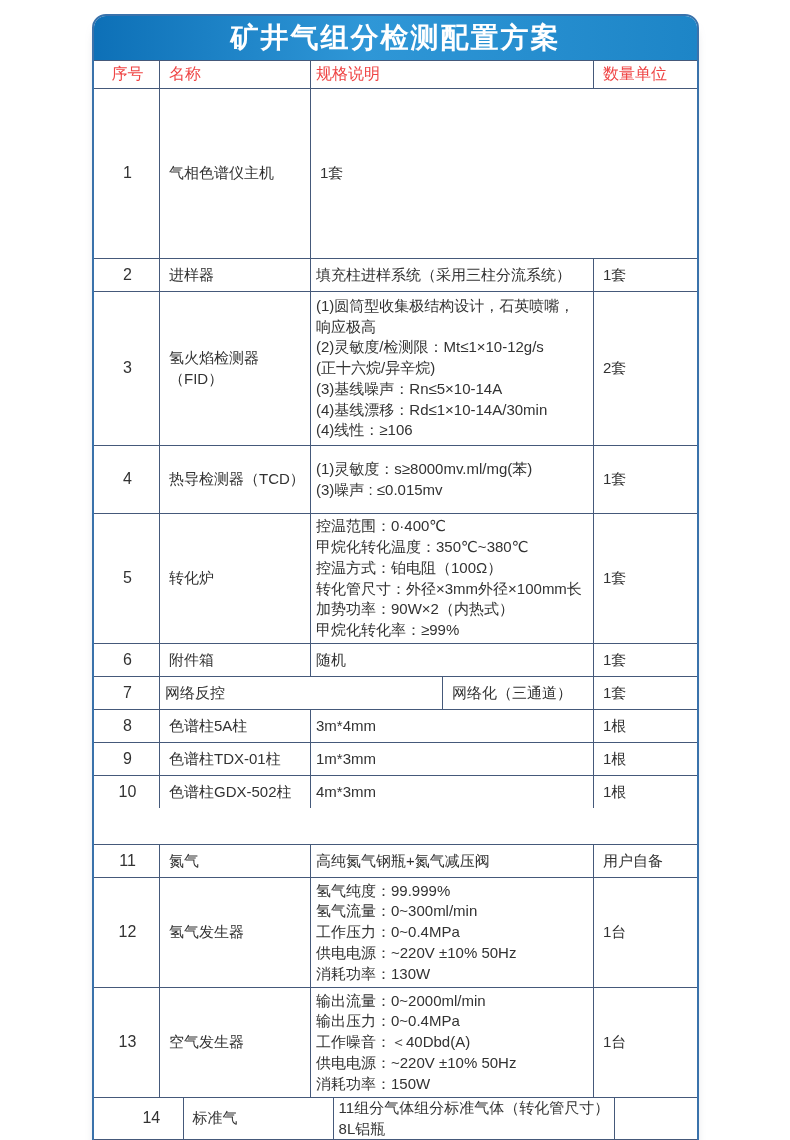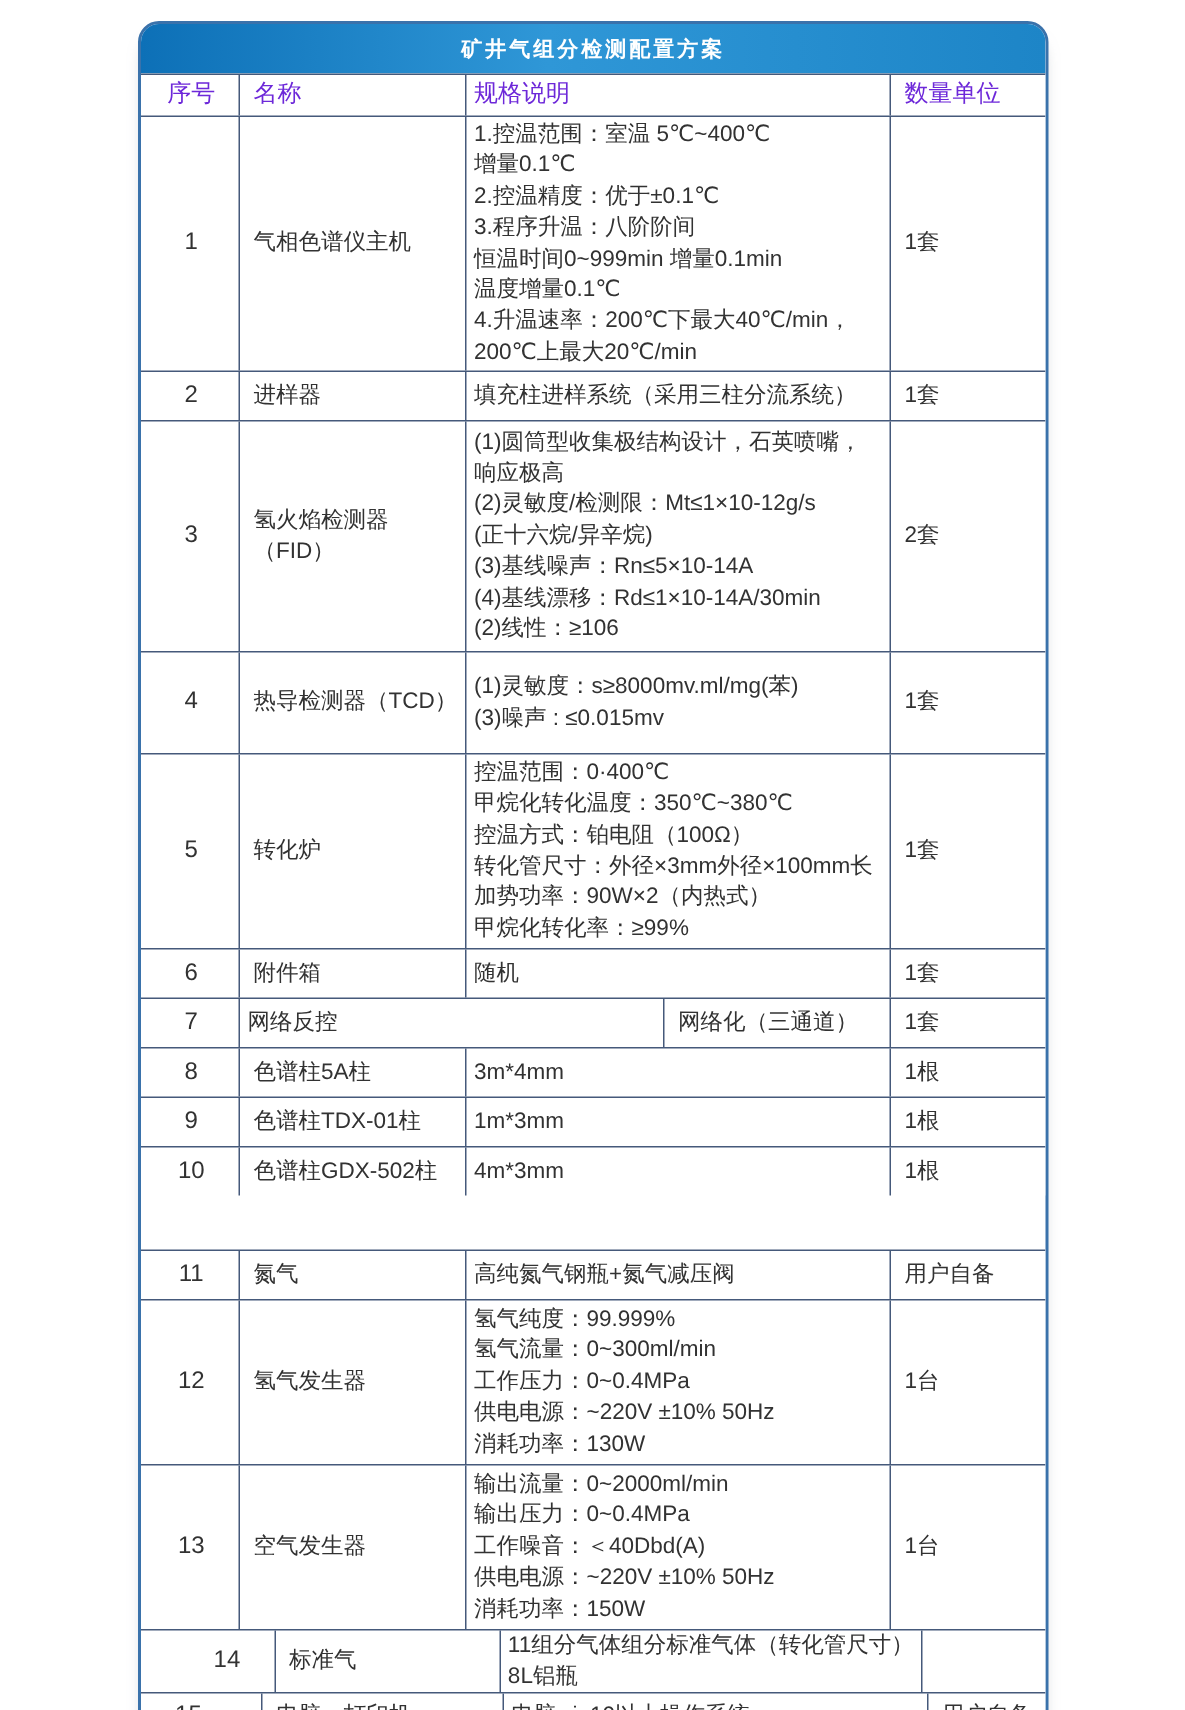--- a/index.html
+++ b/index.html
@@ -5,89 +5,79 @@
   * { margin:0; padding:0; box-sizing:border-box; }
   html,body { width:790px; height:1140px; background:#ffffff;
     font-family:"Liberation Sans","DejaVu Sans",sans-serif; color:#333; }
   .card {
     position:absolute; left:92px; top:14px; width:607px;
     border:2px solid #3a72ab; border-radius:14px; overflow:hidden;
     background:#fff;
     box-shadow:0 10px 10px -4px rgba(140,150,162,.55);
   }
   .title-bar {
-    height:33px;
+    height:44px;
     background:linear-gradient(90deg,#0d70b7 0%,#2f97d7 45%,#1d85c7 100%);
-    color:#fff; font-size:14px; font-weight:bold; letter-spacing:2px;
+    color:#fff; font-size:28px; font-weight:bold; letter-spacing:2px;
     display:flex; align-items:center; justify-content:center;
   }
   .trow { display:flex; border-top:1px solid #45597a; background:#fff; }
   .cell {
     border-left:1px solid #45597a;
     display:flex; flex-direction:column; justify-content:center;
     font-size:15px; line-height:1.38; color:#323232;
     padding:3px 4px 3px 6px; overflow:hidden;
   }
   .cell:first-child { border-left:none; }
   .c1 { width:65px;  align-items:center; text-align:center; font-size:16px; }
   .c2 { width:151px; padding-left:9px;  font-size:15px; }
   .c3 { width:283px; padding-left:5px;  padding-right:2px; }
   .c4 { width:84px; padding-left:9px;  font-size:15px; }
-  .header-row .cell { font-size:16px; color:#6d28d9; }
+  .header-row .cell { font-size:16px; color:#ef4444; }
   .header-row .c1 { font-size:16px; }
   .spec-line { white-space:nowrap; }
 </style>
 </head>
 <body>
 
 <div class="card">
   <div class="title-bar">矿井气组分检测配置方案</div>
 
   <div class="trow header-row" style="height:28px">
     <div class="cell c1">序号</div>
     <div class="cell c2">名称</div>
     <div class="cell c3">规格说明</div>
     <div class="cell c4">数量单位</div>
   </div>
 
   <div>
       <div class="trow" style="height: 170px;">
         <div class="cell c1">1</div>
         <div class="cell c2">气相色谱仪主机</div>
-        <div class="cell c3">
-          <div class="spec-line">1.控温范围：室温 5℃~400℃</div>
-          <div class="spec-line">增量0.1℃</div>
-          <div class="spec-line">2.控温精度：优于±0.1℃</div>
-          <div class="spec-line">3.程序升温：八阶阶间</div>
-          <div class="spec-line">恒温时间0~999min 增量0.1min</div>
-          <div class="spec-line">温度增量0.1℃</div>
-          <div class="spec-line">4.升温速率：200℃下最大40℃/min，</div>
-          <div class="spec-line">200℃上最大20℃/min</div>
-        </div>
         <div class="cell c4">1套</div>
       </div>
       <div class="trow" style="height: 33px;">
         <div class="cell c1">2</div>
         <div class="cell c2">进样器</div>
         <div class="cell c3">
           <div class="spec-line">填充柱进样系统（采用三柱分流系统）</div>
         </div>
         <div class="cell c4">1套</div>
       </div>
       <div class="trow" style="height: 154px;">
         <div class="cell c1">3</div>
         <div class="cell c2">氢火焰检测器（FID）</div>
         <div class="cell c3">
           <div class="spec-line">(1)圆筒型收集极结构设计，石英喷嘴，</div>
           <div class="spec-line">响应极高</div>
           <div class="spec-line">(2)灵敏度/检测限：Mt≤1×10-12g/s</div>
           <div class="spec-line">(正十六烷/异辛烷)</div>
           <div class="spec-line">(3)基线噪声：Rn≤5×10-14A</div>
           <div class="spec-line">(4)基线漂移：Rd≤1×10-14A/30min</div>
-          <div class="spec-line">(2)线性：≥106</div>
+          <div class="spec-line">(4)线性：≥106</div>
         </div>
         <div class="cell c4">2套</div>
       </div>
       <div class="trow" style="height: 68px;">
         <div class="cell c1">4</div>
         <div class="cell c2">热导检测器（TCD）</div>
         <div class="cell c3">
           <div class="spec-line">(1)灵敏度：s≥8000mv.ml/mg(苯)</div>
           <div class="spec-line">(3)噪声 : ≤0.015mv</div>
         </div>

